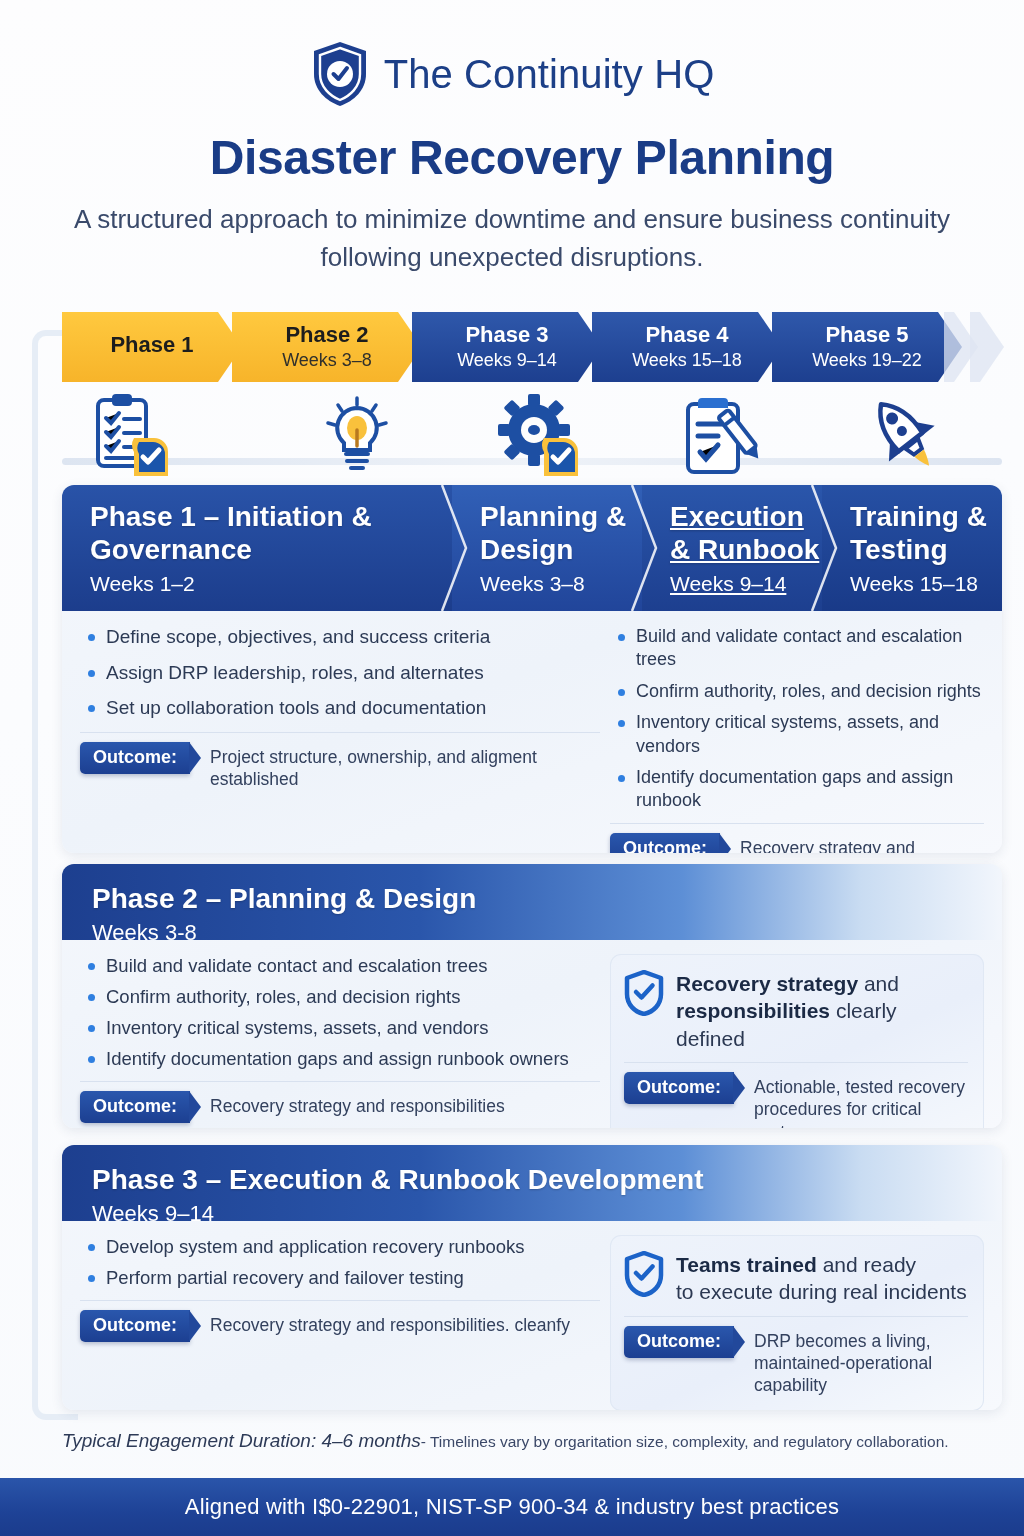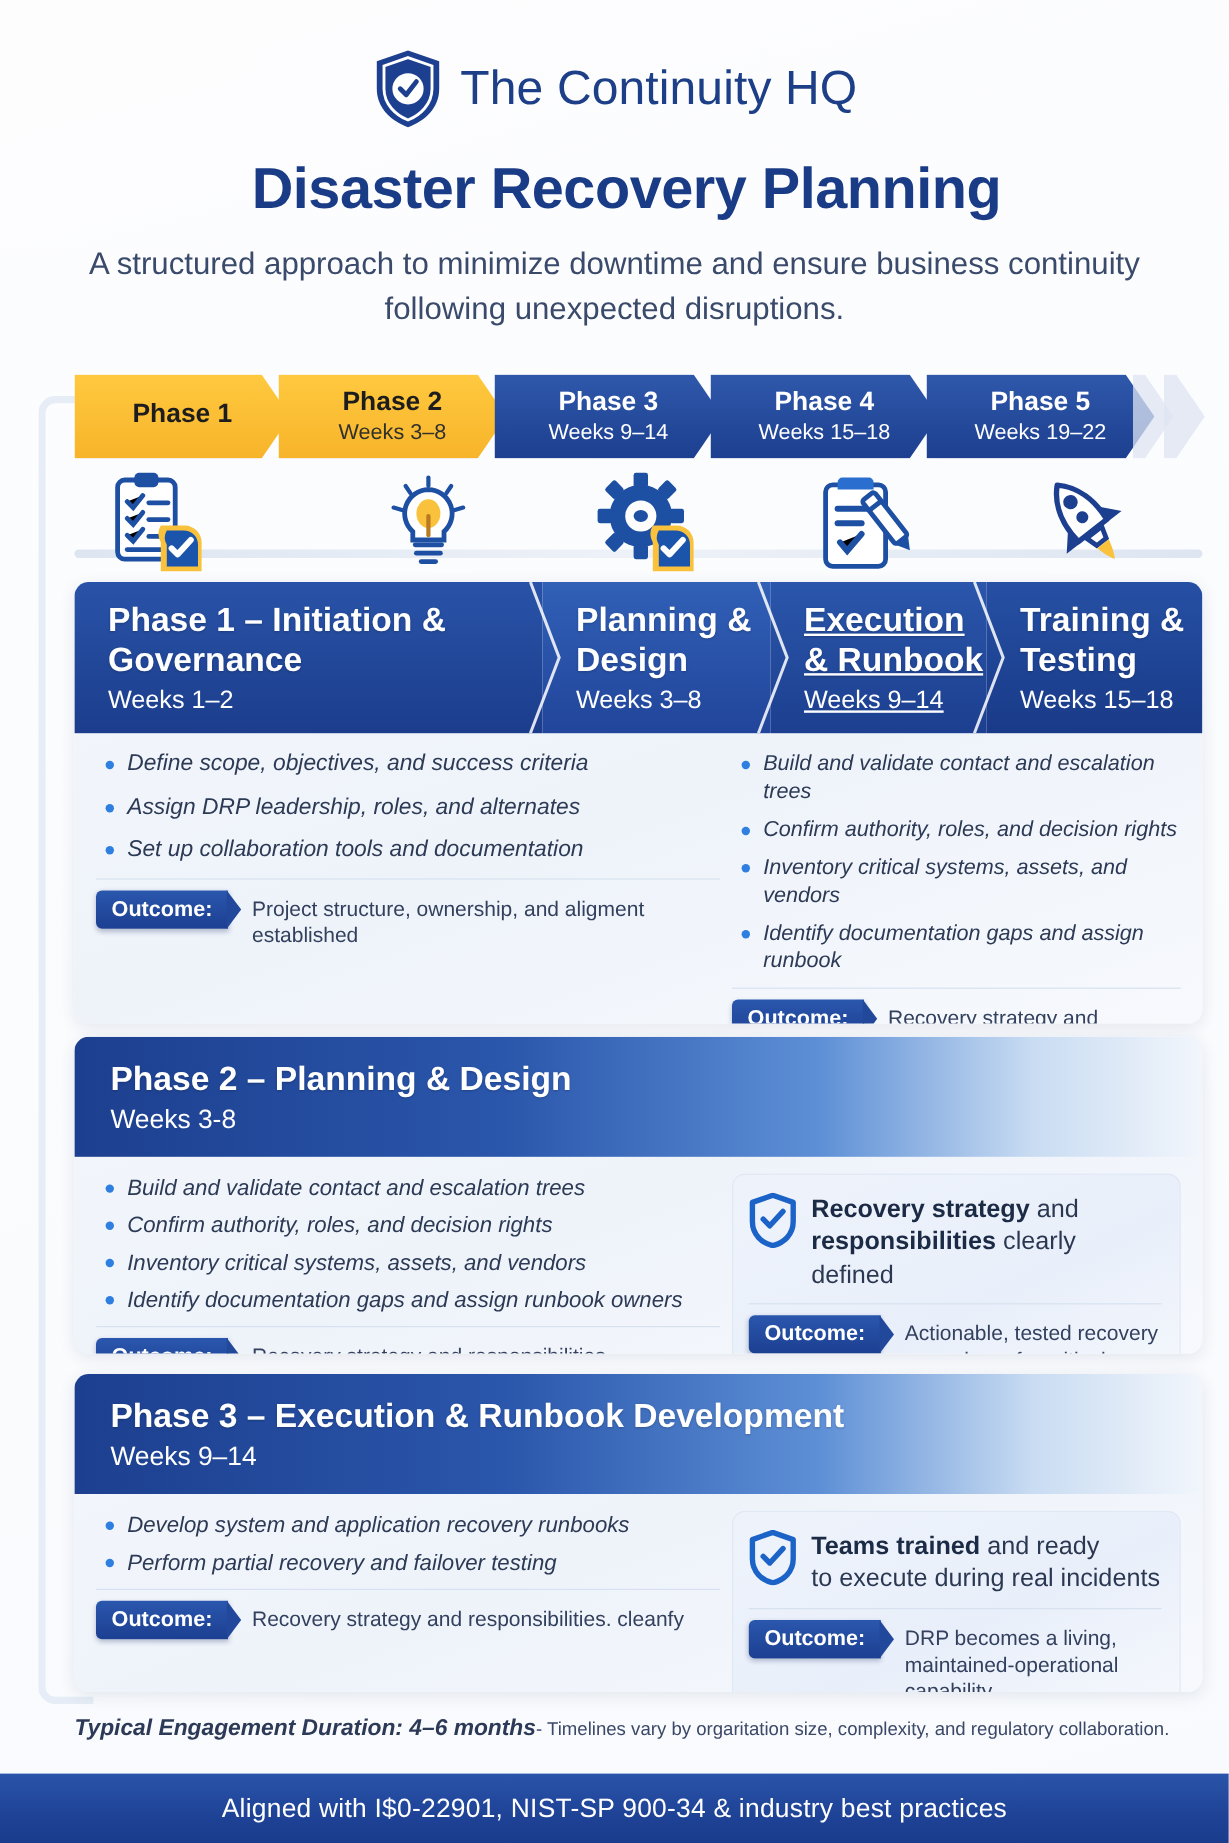--- a/index.html
+++ b/index.html
@@ -114,37 +114,37 @@
     pointer-events: none;
   }
   .band-h {
     font-size: 28px; font-weight: bold; line-height: 1.18;
     text-shadow: 0 1px 2px rgba(0,0,0,.22);
   }
   .band-w { font-size: 21px; margin-top: 6px; font-weight: 400; }
 
   
   .band2 {
-    position: relative; height: 100px;
+    position: relative; height: 76px;
     padding: 18px 0 0 30px;
     background: linear-gradient(90deg,#1d3f8f 0%,#2a56ab 38%,#5d8fd6 66%,#c9dcf2 85%,#f2f6fc 100%);
     color: #fff;
   }
   .band2 .band-h { font-size: 28px; }
   .band2 .band-w { font-size: 22px; margin-top: 5px; }
 
   
   .cols { display: flex; gap: 0; padding: 14px 18px 18px 18px; }
   .colL { flex: 0 0 530px; padding-right: 10px; }
   .colR { flex: 1 1 auto; }
 
   ul.bullets { list-style: none; }
   ul.bullets li {
     position: relative; padding-left: 26px; margin-bottom: 11px;
-    font-size: 19px; line-height: 1.30; color: #2c3a55; font-style: italic;
+    font-size: 19px; line-height: 1.30; color: #2c3a55;
   }
   ul.bullets li::before {
     content:""; position:absolute; left: 8px; top: 9px;
     width: 7px; height: 7px; border-radius: 50%;
     background: #2f7fe0;
   }
   ul.bullets.tight li { margin-bottom: 7px; font-size: 18.5px; }
   ul.bullets.sm li { font-size: 18px; margin-bottom: 8px; }
 
   
@@ -186,21 +186,21 @@
   .callout-head {
     font-size: 21px; line-height: 1.30; color: #2b3852; padding-top: 2px;
   }
   .callout-head b { font-weight: bold; color: #1b2a45; }
 
   
   .duration {
     position: absolute; left: 62px; top: 1430px; width: 940px;
     font-size: 19px; color: #2d3a57;
   }
-  .duration i { font-style: italic; font-weight: bold; }
+  .duration i { font-style: italic; font-weight: normal; }
   .duration .fine { font-size: 15.5px; color: #3b4868; }
 
   .ribbon {
     position: absolute; left: 0; top: 1478px; width: 1024px; height: 58px;
     background: linear-gradient(180deg,#2a55aa 0%,#1e4296 60%,#1b3c8c 100%);
     color: #fff; display: flex; align-items: center; justify-content: center;
     font-size: 22px; letter-spacing: .2px;
   }
 </style>
 </head>

